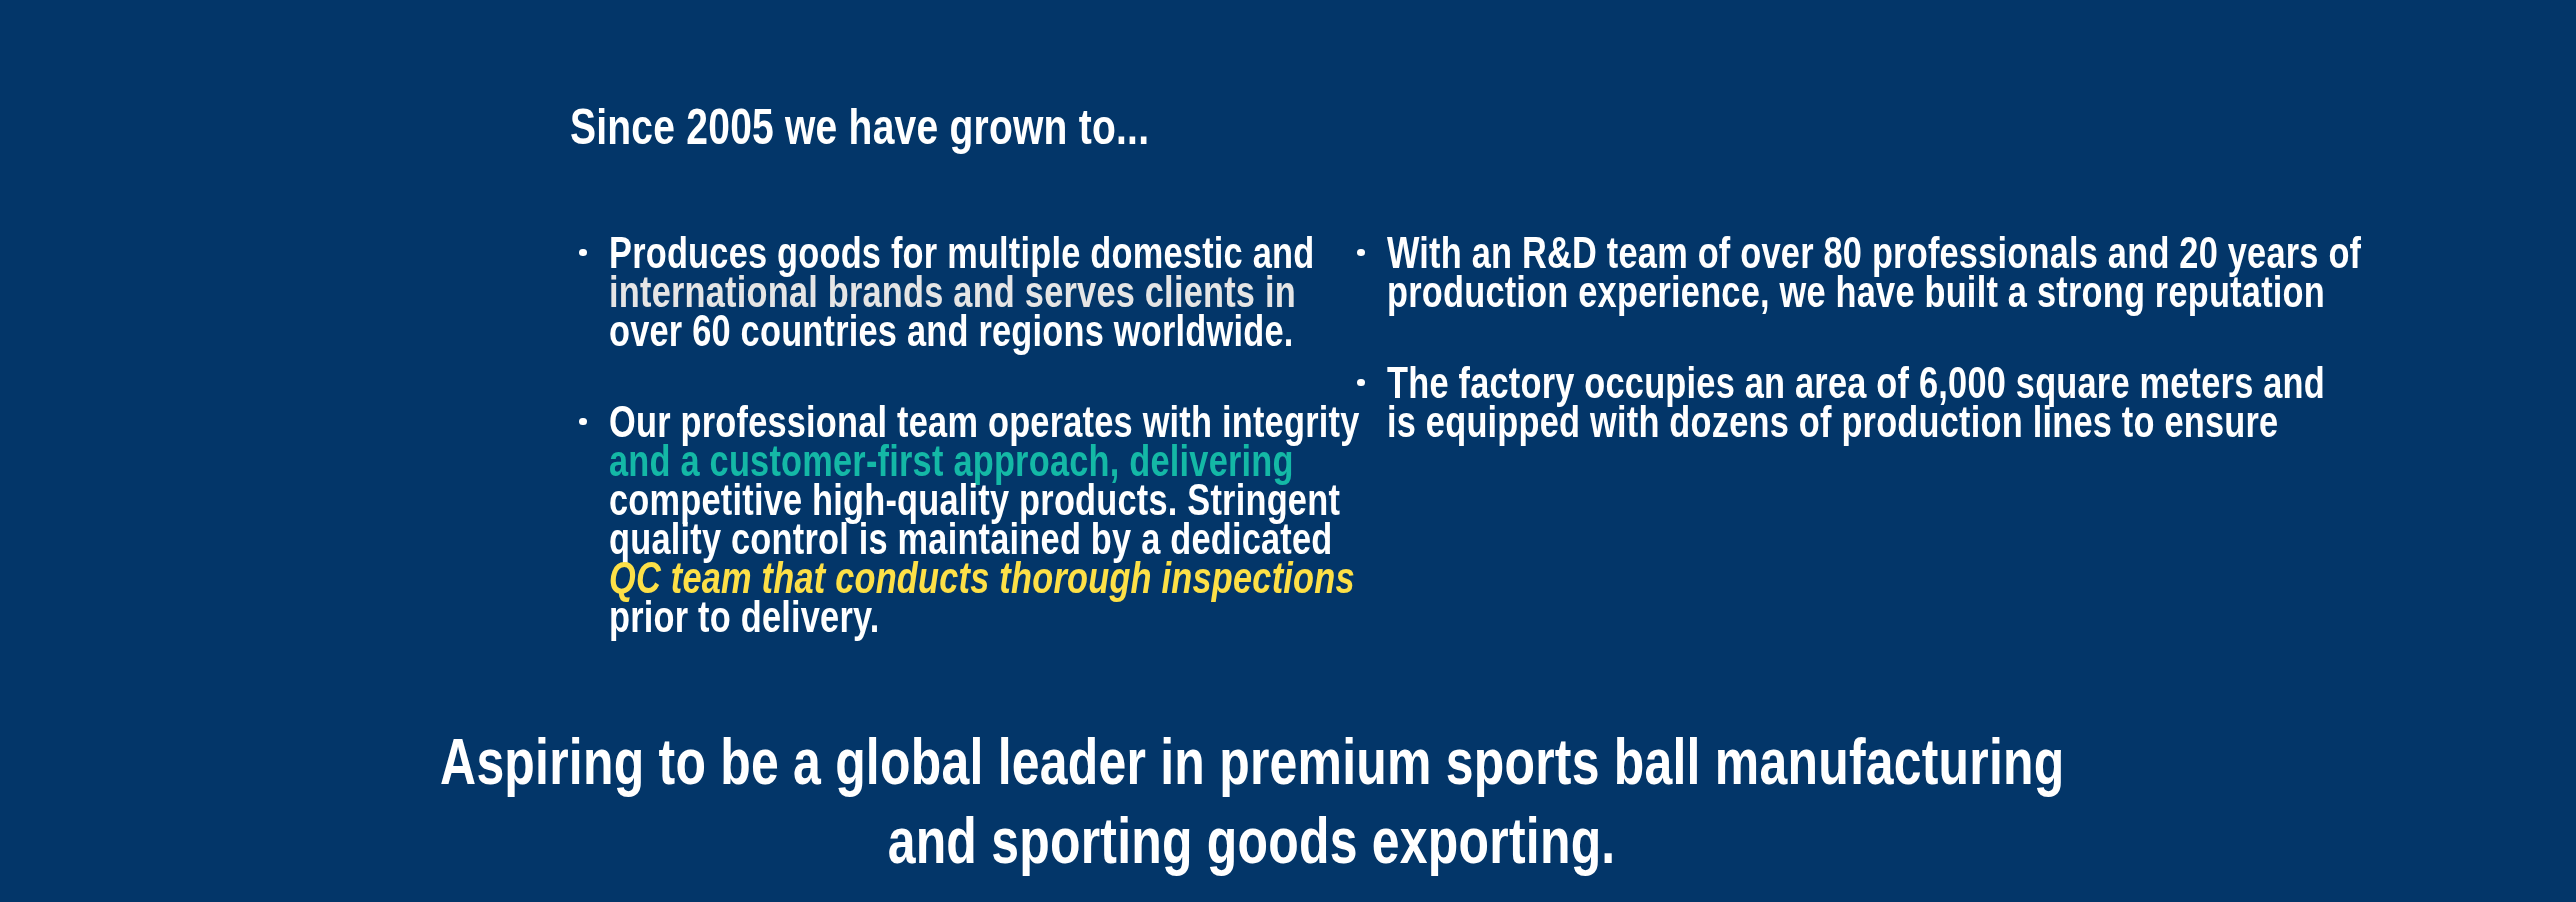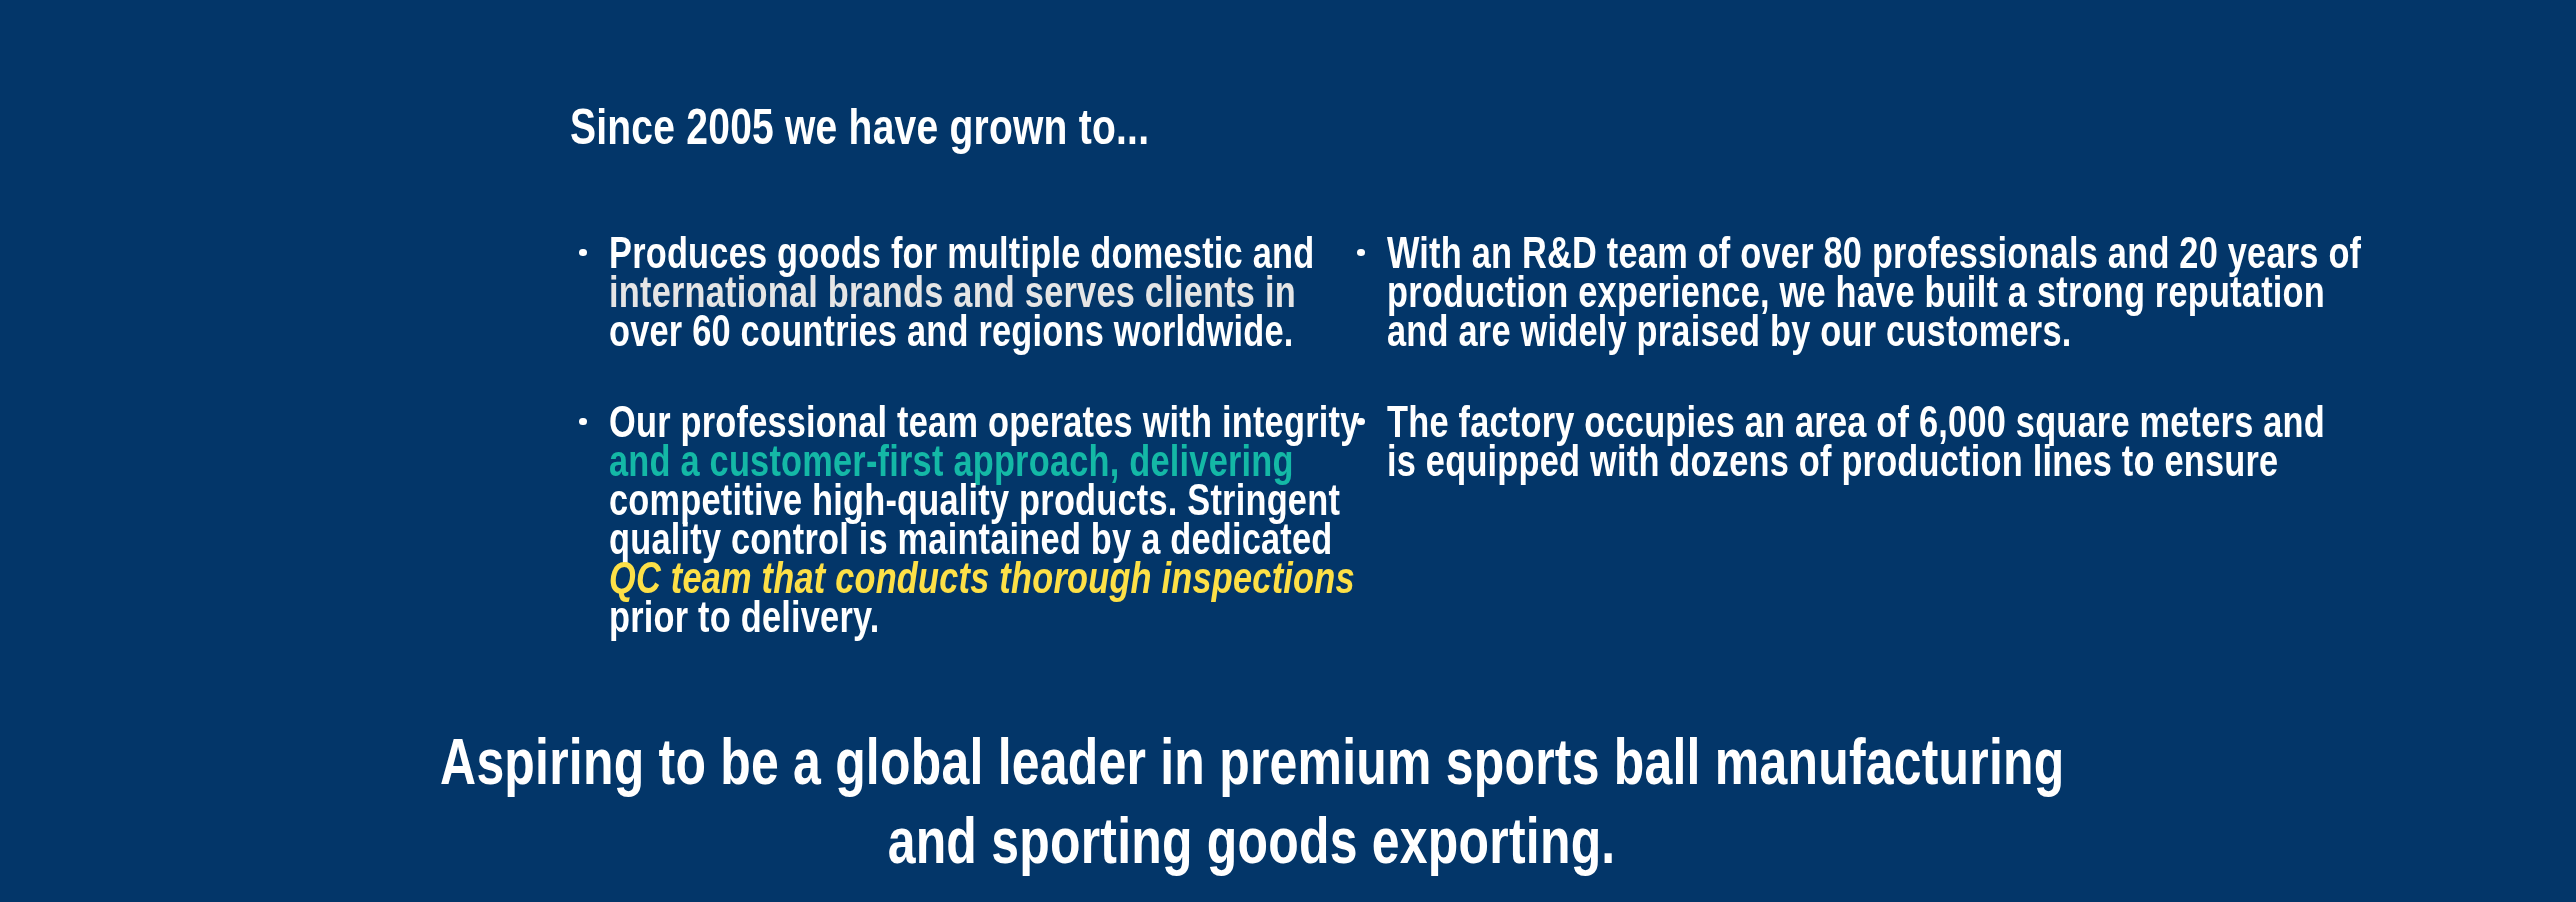--- a/index.html
+++ b/index.html
@@ -135,21 +135,20 @@
       </div>
 
     </div>
 
     <div class="col col-right">
 
       <div class="bullet-item">
         <span class="bullet-dot" style="background: rgb(255, 255, 255);"></span>
         <span class="bullet-line" style="color: rgb(255, 255, 255);"><span class="cond">With an R&amp;D team of over 80 professionals and 20 years of</span></span>
         <span class="bullet-line" style="color: rgb(255, 255, 255);"><span class="cond">production experience, we have built a strong reputation</span></span>
-        <span class="bullet-line" style="color: rgb(255, 255, 255);"><span class="cond">and are widely praised by our customers.</span></span>
       </div>
 
       <div class="bullet-item">
         <span class="bullet-dot" style="background: rgb(255, 255, 255);"></span>
         <span class="bullet-line" style="color: rgb(255, 255, 255);"><span class="cond">The factory occupies an area of 6,000 square meters and</span></span>
         <span class="bullet-line" style="color: #ffffff;"><span class="cond">is equipped with dozens of production lines to ensure</span></span>
       </div>
 
     </div>
 

